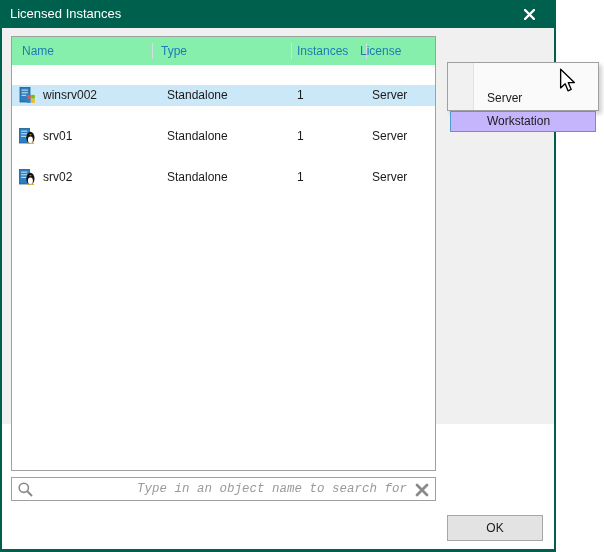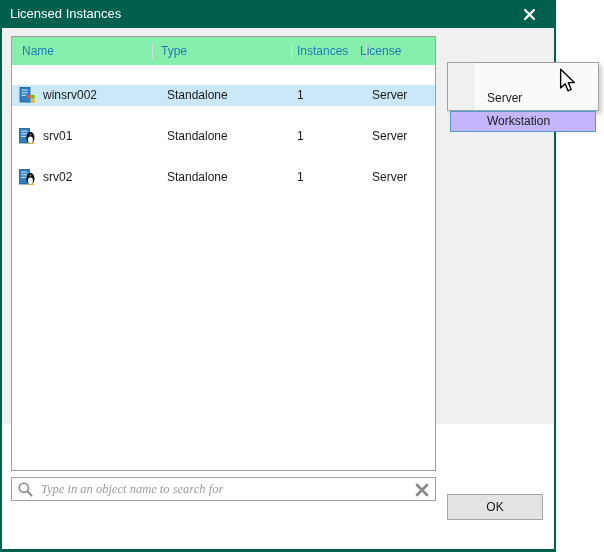--- a/index.html
+++ b/index.html
@@ -94,45 +94,46 @@
     background: #ffffff;
     border: 1px solid #a0a0a0;
   }
   .search-glyph { position: absolute; left: 5px; top: 3px; width: 17px; height: 17px; }
   .search-input {
     position: absolute;
     left: 27px; top: 0;
     width: 370px; height: 22px;
     border: none; outline: none;
     background: transparent;
-    font-family: Liberation Serif, serif;
+    font-family: Liberation Mono, monospace;
     font-size: 12.5px;
     color: #000000;
     padding: 0 2px;
+    text-align: right;
   }
   .search-input::placeholder { color: #9a9a9a; font-style: italic; opacity: 1; }
   .clear-btn {
     position: absolute;
     right: 4px; top: 3px;
     width: 18px; height: 17px;
     display: flex; align-items: center; justify-content: center;
     cursor: default;
   }
 
   .push-button {
     position: absolute;
     background: #e3e3e3;
     border: 1px solid #a6a6a6;
     font-size: 12px;
     color: #1a1a1a;
     text-align: center;
     cursor: default;
   }
   .assign-btn { left: 447px; top: 36px; width: 98px; height: 25px; line-height: 23px; z-index: 4; }
-  .ok-btn     { left: 447px; top: 494px; width: 96px; height: 26px; line-height: 24px; }
+  .ok-btn     { left: 447px; top: 515px; width: 96px; height: 26px; line-height: 24px; }
 
   .context-menu {
     position: absolute;
     left: 447px; top: 62px;
     width: 152px; height: 49px;
     background: #fafafa;
     border: 1px solid #a0a0a0;
     box-shadow: 3px 3px 4px rgba(0,0,0,0.18);
     z-index: 10;
   }

